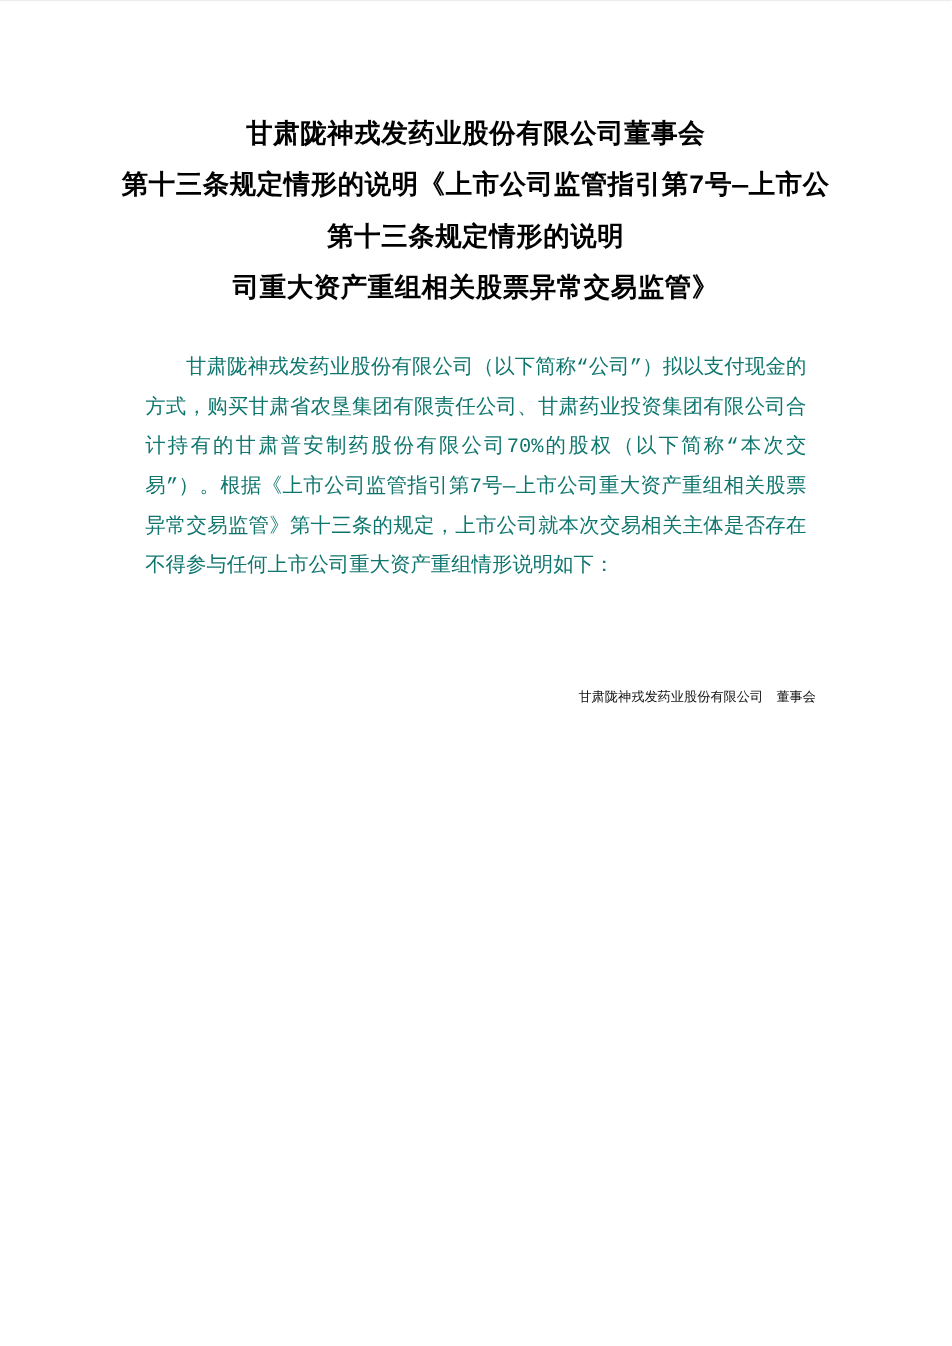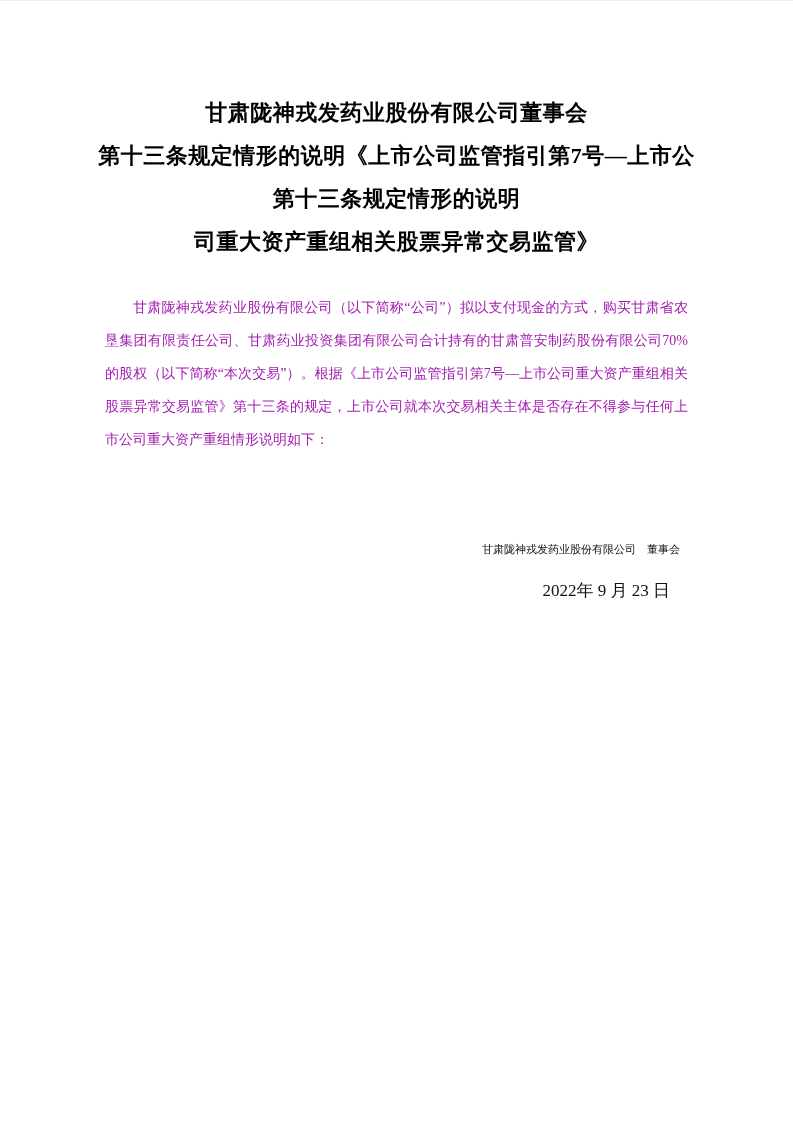--- a/index.html
+++ b/index.html
@@ -7,46 +7,46 @@
     padding: 0;
     background: #ffffff;
   }
   .page {
     position: relative;
     width: 793px;
     height: 1122px;
     margin: 0 auto;
     background: #ffffff;
     color: #000000;
-    font-family: Liberation Serif, serif;
+    font-family: Liberation Mono, monospace;
     overflow: hidden;
     box-sizing: border-box;
     border-top: 1px solid #ededed;
   }
   .title-block {
     padding-top: 90px;
     text-align: center;
   }
   .title-line {
     font-size: 22px;
     font-weight: bold;
     line-height: 43px;
     letter-spacing: 0.5px;
     color: #000000;
   }
   .body-block {
     margin: 28px 105px 0 105px;
     text-align: justify;
   }
   .body-paragraph {
-    margin: 0;
-    font-size: 14px;
+    margin: 16px;
+    font-size: 17px;
     line-height: 33px;
     text-indent: 2em;
-    color: #a21caf;
+    color: #0f766e;
   }
   .signature-block {
     margin: 72px 105px 0 105px;
     text-align: right;
   }
   .signature-company {
     font-size: 11px;
     line-height: 42px;
     padding-right: 8px;
     color: #111111;
@@ -69,16 +69,15 @@
     <div class="title-line">第十三条规定情形的说明</div>
     <div class="title-line">司重大资产重组相关股票异常交易监管》</div>
   </div>
 
   <div class="body-block">
     <p class="body-paragraph">甘肃陇神戎发药业股份有限公司（以下简称“公司”）拟以支付现金的方式，购买甘肃省农垦集团有限责任公司、甘肃药业投资集团有限公司合计持有的甘肃普安制药股份有限公司70%的股权（以下简称“本次交易”）。根据《上市公司监管指引第7号—上市公司重大资产重组相关股票异常交易监管》第十三条的规定，上市公司就本次交易相关主体是否存在不得参与任何上市公司重大资产重组情形说明如下：</p>
   </div>
 
   <div class="signature-block">
     <div class="signature-company">甘肃陇神戎发药业股份有限公司　董事会</div>
-    <div class="signature-date">2022年 9 月 23 日</div>
   </div>
 
 </div>
 
 </body></html>

